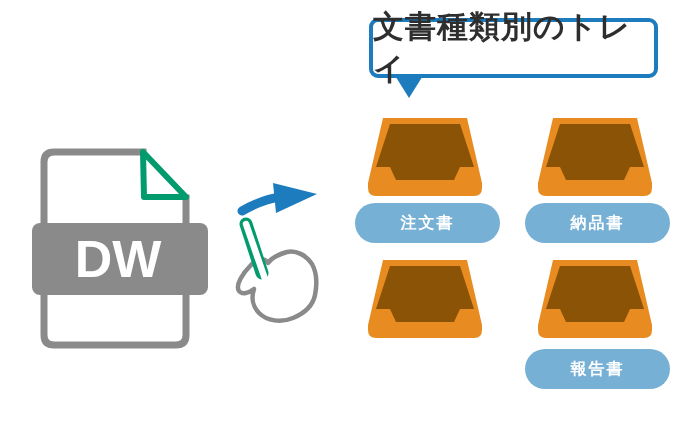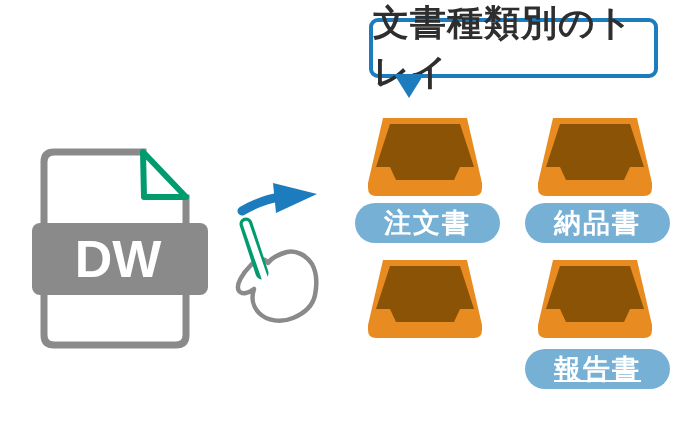--- a/index.html
+++ b/index.html
@@ -4,21 +4,21 @@
 <style>
   html,body{margin:0;padding:0;background:#fff;}
   body{font-family:"Liberation Sans","DejaVu Sans",sans-serif;}
   .canvas{position:relative;width:686px;height:431px;background:#ffffff;overflow:hidden;}
 
   
   .title-box{
     position:absolute;left:369px;top:18px;width:289px;height:60px;
     box-sizing:border-box;background:#ffffff;border:4px solid #1d7cbd;border-radius:9px;
     display:flex;align-items:center;justify-content:center;
-    font-size:36px;font-weight:bold;color:#2e2e2e;letter-spacing:1px;
+    font-size:31px;font-weight:bold;color:#2e2e2e;letter-spacing:1px;
   }
   .title-pointer{
     position:absolute;left:394px;top:74px;width:0;height:0;
     border-left:15px solid transparent;border-right:15px solid transparent;
     border-top:24px solid #1d7cbd;
   }
 
   
   .dw-icon{position:absolute;left:25px;top:145px;width:190px;height:205px;}
 
@@ -30,26 +30,26 @@
   .tray{position:absolute;width:114px;height:80px;}
   .tray-1{left:368px;top:117px;}
   .tray-2{left:538px;top:117px;}
   .tray-3{left:368px;top:259px;}
   .tray-4{left:538px;top:259px;}
 
   
   .pill{
     position:absolute;width:145px;height:40px;border-radius:20px;background:#76b0d5;
     display:flex;align-items:center;justify-content:center;
-    color:#ffffff;font-size:27px;font-weight:600;letter-spacing:2px;
+    color:#ffffff;font-size:16px;font-weight:600;letter-spacing:2px;
   }
   .pill-1{left:355px;top:203px;}
   .pill-2{left:525px;top:203px;}
   .pill-3{left:355px;top:349px;}
-  .pill-4{left:525px;top:349px;text-decoration:underline;}
+  .pill-4{left:525px;top:349px;}
 
   .dw-label{font-family:"Liberation Sans","DejaVu Sans",sans-serif;}
 </style>
 </head>
 <body>
 
 <div class="canvas">
 
   <div class="title-box">
     <span>文書種類別のトレイ</span>

